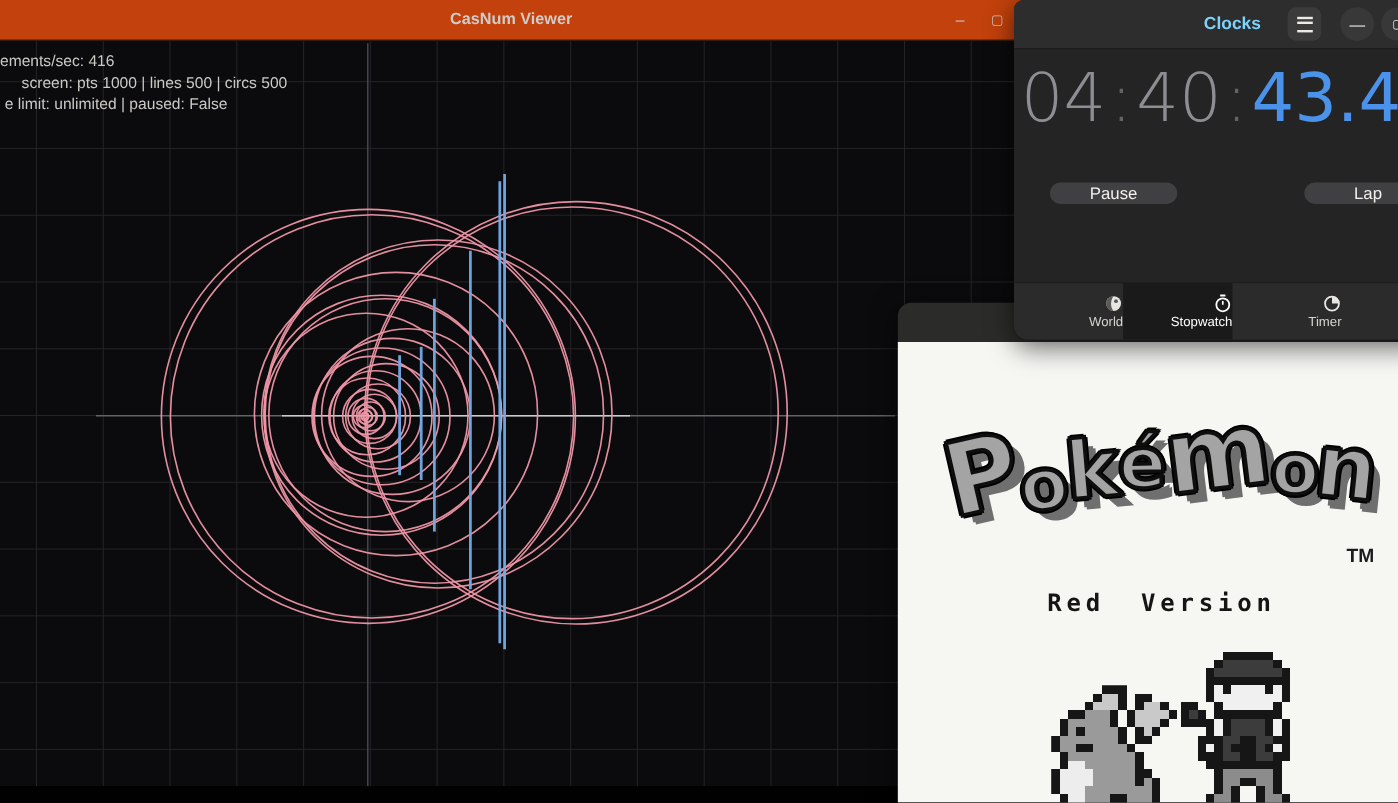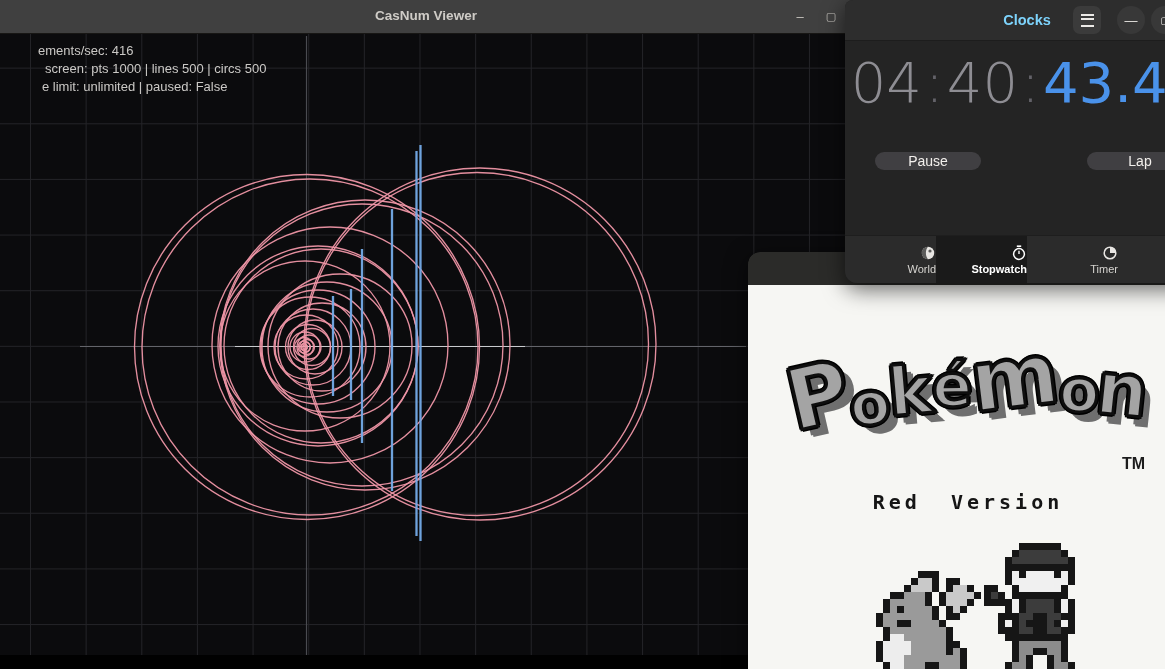--- a/index.html
+++ b/index.html
@@ -1,37 +1,37 @@
 <!DOCTYPE html>
 <html><head>
 <meta charset="utf-8">
 <style>
   html,body{margin:0;padding:0;background:#000;}
   #screen{position:relative;width:1165px;height:669px;overflow:hidden;
           font-family:"Liberation Sans","DejaVu Sans",sans-serif;background:#0b0b0d;}
 
   
   .casnum-titlebar{position:absolute;left:0;top:0;width:1165px;height:33px;
-      background:#404040;border-bottom:1px solid #171614;z-index:2;}
+      background:#c2410c;border-bottom:1px solid #171614;z-index:2;}
   .casnum-title{position:absolute;left:426px;top:8px;transform:translateX(-50%);
       font-size:13.5px;font-weight:bold;color:#cfccc7;white-space:nowrap;}
   .cas-btn{position:absolute;top:2px;width:26px;height:28px;color:#c9c6c1;font-size:13px;
       display:flex;align-items:center;justify-content:center;}
   .cas-min{left:787px;}
   .cas-max{left:818px;font-size:11px;}
   .casnum-main{position:absolute;left:0;top:33px;width:1165px;height:623px;z-index:0;
       background-color:#0b0b0d;
       background-image:linear-gradient(#232327 1px,transparent 1px),
                        linear-gradient(90deg,#232327 1px,transparent 1px);
       background-size:55.65px 55.65px;background-position:-25.65px -21px;}
   #casnum-svg{position:absolute;left:0;top:0;z-index:1;pointer-events:none;}
   .casnum-stats{position:absolute;left:0;top:42px;z-index:2;color:#cbc9c6;
       font-size:13px;line-height:18px;white-space:nowrap;}
-  .casnum-stats .ln{display:block;padding-left:38px;}
-  .casnum-stats .ln:nth-child(2){margin-left:7px;}
+  .casnum-stats .ln{display:block;}
+  .casnum-stats .ln:nth-child(2){margin-left:18px;}
   .casnum-stats .ln:nth-child(3){margin-left:4px;}
   .bottom-strip{position:absolute;left:0;top:655px;width:1165px;height:14px;background:#010101;z-index:3;}
 
   
   .pokemon-window{position:absolute;left:748px;top:252px;width:440px;height:417px;z-index:5;
       box-shadow:0 6px 22px rgba(0,0,0,.6);border-radius:12px 0 0 0;overflow:hidden;}
   .pokemon-titlebar{position:absolute;left:0;top:0;width:100%;height:33px;background:#2b2b29;
       border-radius:12px 0 0 0;}
   .pokemon-screen{position:absolute;left:0;top:33px;width:100%;height:384px;background:#f6f6f3;}
   .poke-logo{position:absolute;left:38px;top:48px;width:364px;text-align:center;
@@ -79,21 +79,21 @@
   .pill-btn{position:absolute;top:152px;width:106px;height:18px;border-radius:17px;background:#403f42;
       color:#f2efec;font-size:14px;display:flex;align-items:center;justify-content:center;}
   .btn-pause{left:30px;}
   .btn-lap{left:242px;}
   .clocks-tabbar{position:absolute;left:0;top:235px;width:100%;height:48px;background:#2b2b2b;
       border-top:1px solid #1e1e1e;display:flex;}
   .tab{width:91px;height:48px;display:flex;flex-direction:column;align-items:flex-end;
       justify-content:center;gap:2px;}
   .tab .tab-label{font-size:11px;color:#d6d4d0;}
   .tab.active{background:#1a1a1a;}
-  .tab.active .tab-label{color:#ffffff;font-weight:bold;}
+  .tab.active .tab-label{color:#ffffff;font-weight:normal;}
   .tab svg{display:block;}
 </style>
 </head>
 <body>
 
 <div id="screen">
 
   <div class="casnum-main"></div>
   <svg id="casnum-svg" width="1165" height="669" viewBox="0 0 1165 669">
       <line x1="306.5" y1="36" x2="306.5" y2="655" stroke="#4a4b50" stroke-width="1.2"></line>

